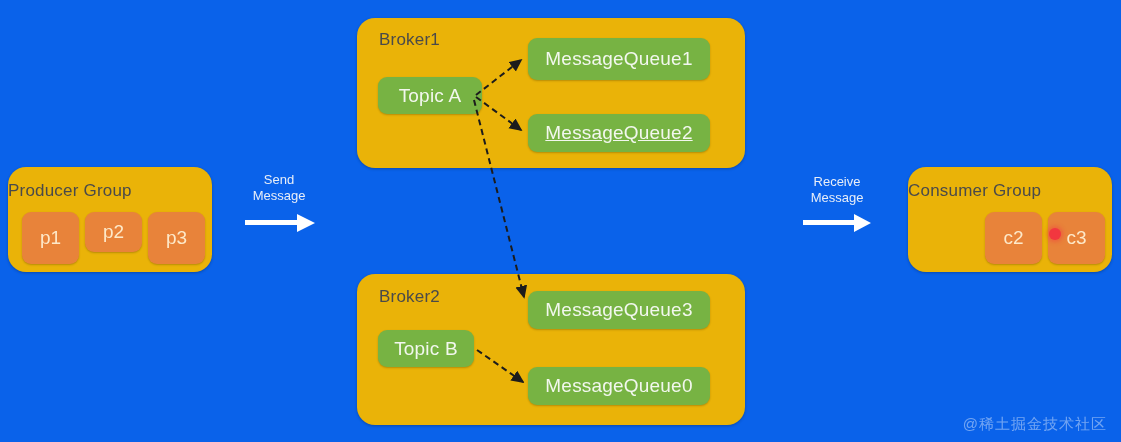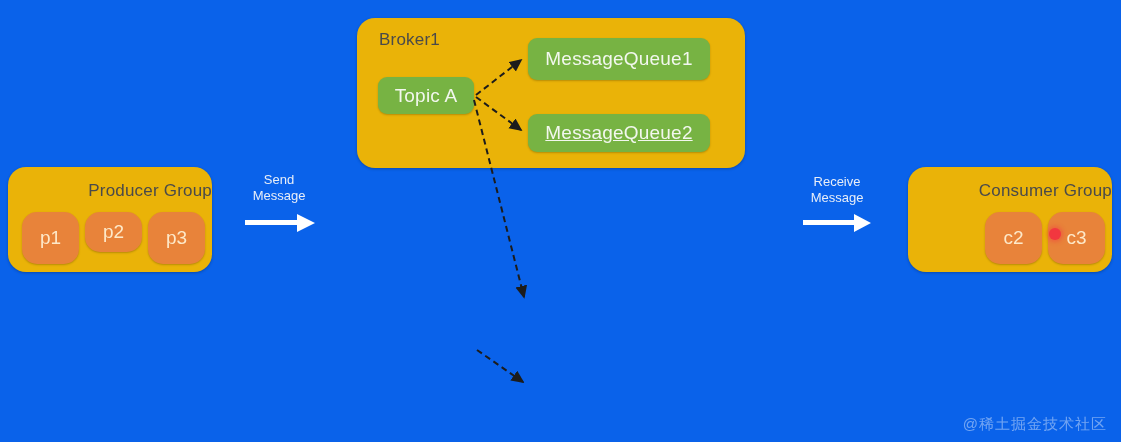--- a/index.html
+++ b/index.html
@@ -18,21 +18,21 @@
   }
   .white-card {
     position: absolute;
     background: #eab308;
     border-radius: 18px;
     box-shadow: 0 1px 3px rgba(0,0,0,0.25);
   }
   .group-title {
     position: absolute;
     width: 100%;
-    text-align: right;
+    text-align: left;
     color: #4a4a4a;
     font-size: 17px;
     letter-spacing: 0.2px;
     white-space: nowrap;
   }
   .broker-title {
     position: absolute;
     color: #4a4a4a;
     font-size: 17px;
     letter-spacing: 0.2px;
@@ -47,21 +47,21 @@
     display: flex;
     align-items: center;
     justify-content: center;
     box-shadow: 0 1px 2px rgba(0,0,0,0.22);
     letter-spacing: 0.2px;
     white-space: nowrap;
   }
   .orange-box {
     position: absolute;
     background: #e8833a;
-    border-radius: 15px;
+    border-radius: 9px;
     color: #fde9c9;
     font-size: 19px;
     display: flex;
     align-items: center;
     justify-content: center;
     box-shadow: 0 1px 2px rgba(0,0,0,0.22);
   }
   .flow-label {
     position: absolute;
     text-align: center;
@@ -116,25 +116,31 @@
     <div>Message</div>
   </div>
   <div class="arrow-wrap" style="left:245px; top:212px;">
     <svg width="72" height="22" viewBox="0 0 72 22">
       <path d="M0 8 L52 8 L52 2 L70 11 L52 20 L52 13 L0 13 Z" fill="#ffffff"></path>
     </svg>
   </div>
 
   <div class="white-card" style="left:357px; top:18px; width:388px; height:150px;">
     <div class="broker-title" style="left:22px; top:12px;">Broker1</div>
-    <div class="green-box" style="left:21px; top:59px; width:96px; height:37px;text-align:right;">Topic A</div>
+    <div class="green-box" style="left:21px; top:59px; width:104px; height:37px;text-align:right;">Topic A</div>
     <div class="green-box" style="left:171px; top:20px; width:182px; height:42px;">MessageQueue1</div>
     <div class="green-box" style="left:171px; top:96px; width:182px; height:38px;text-decoration:underline;">MessageQueue2</div>
   </div>
 
+  <div class="white-card" style="left:357px; top:274px; width:388px; height:151px;">
+    <div class="broker-title" style="left:22px; top:13px;">Broker2</div>
+    <div class="green-box" style="left:21px; top:56px; width:96px; height:37px;">Topic B</div>
+    <div class="green-box" style="left:171px; top:17px; width:182px; height:38px;">MessageQueue3</div>
+    <div class="green-box" style="left:171px; top:93px; width:182px; height:38px;">MessageQueue0</div>
+  </div>
 
   <svg class="edges">
     <defs>
       <marker id="arrowhead" markerWidth="7" markerHeight="7" refX="5.6" refY="3" orient="auto" markerUnits="strokeWidth">
         <path d="M0,0 L6.5,3 L0,6 Z" fill="#1c1c1c"></path>
       </marker>
     </defs>
 
     <path d="M476,95 L521,60" stroke="#1c1c1c" stroke-width="2" stroke-dasharray="6,4" fill="none" marker-end="url(#arrowhead)"></path>
 

